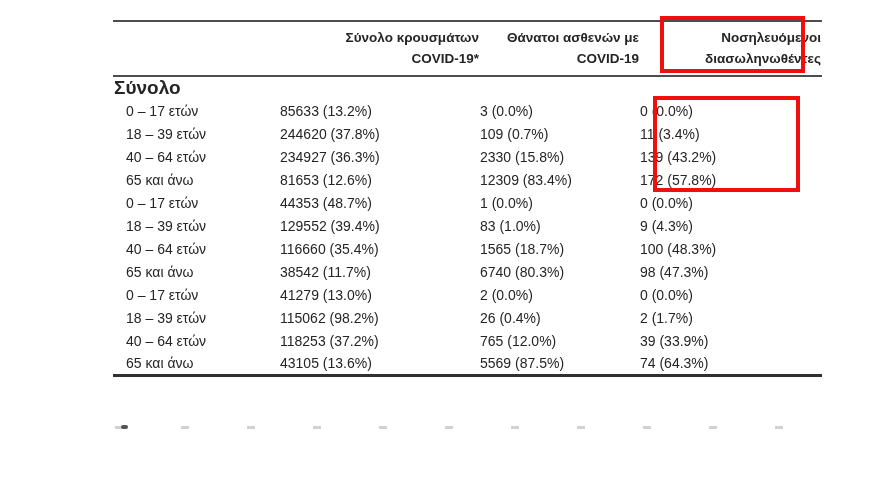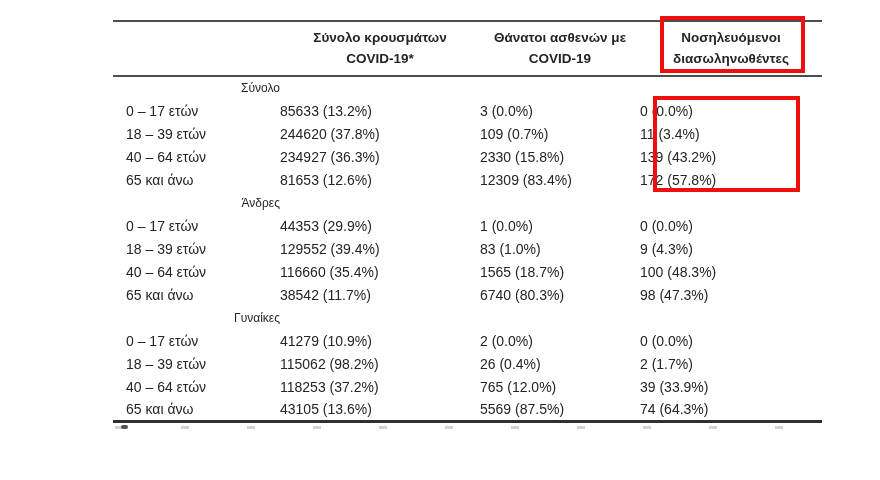--- a/index.html
+++ b/index.html
@@ -28,41 +28,40 @@
     color: #262424;
     border-top: 2px solid #4d4d4d;
     border-bottom: 3px solid #303030;
   }
   col.c1 { width: 167px; }
   col.c2 { width: 200px; }
   col.c3 { width: 160px; }
   col.c4 { width: 182px; }
   thead tr { height: 55px; }
   thead td {
-    text-align: center;
+    text-align: right;
     vertical-align: middle;
     font-weight: bold;
     font-size: 13.5px;
     line-height: 1.5;
     border-bottom: 2px solid #4d4d4d;
   }
   tbody tr { height: 23px; }
   tbody td {
     font-size: 14px;
     padding: 0;
     vertical-align: middle;
     white-space: nowrap;
   }
   td.num { text-align: left; }
   td.label-cell { text-align: left; }
   td.section-label {
-    font-weight: normal;
-    font-size: 12px;
+    font-weight: bold;
+    font-size: 19px;
     padding-left: 1px;
-    text-align: right;
   }
   td.age-cell { padding-left: 13px; }
   .hl-box {
     position: absolute;
     border: 4px solid #f10e0e;
     box-sizing: border-box;
     pointer-events: none;
   }
   #hl-header { left: 547px; top: -4px;  width: 145px; height: 57px; }
   #hl-values { left: 540px; top: 76px;  width: 147px; height: 96px; }
@@ -145,28 +144,22 @@
             <td class="num">2330 (15.8%)</td>
             <td class="num">139 (43.2%)</td>
           </tr>
           <tr>
             <td class="label-cell age-cell">65 και άνω</td>
             <td class="num">81653 (12.6%)</td>
             <td class="num">12309 (83.4%)</td>
             <td class="num">172 (57.8%)</td>
           </tr>
           <tr>
-            <td class="label-cell section-label">Άνδρες</td>
-            <td></td>
-            <td></td>
-            <td></td>
-          </tr>
-          <tr>
             <td class="label-cell age-cell">0 – 17 ετών</td>
-            <td class="num">44353 (29.9%)</td>
+            <td class="num">44353 (48.7%)</td>
             <td class="num">1 (0.0%)</td>
             <td class="num">0 (0.0%)</td>
           </tr>
           <tr>
             <td class="label-cell age-cell">18 – 39 ετών</td>
             <td class="num">129552 (39.4%)</td>
             <td class="num">83 (1.0%)</td>
             <td class="num">9 (4.3%)</td>
           </tr>
           <tr>
@@ -175,28 +168,22 @@
             <td class="num">1565 (18.7%)</td>
             <td class="num">100 (48.3%)</td>
           </tr>
           <tr>
             <td class="label-cell age-cell">65 και άνω</td>
             <td class="num">38542 (11.7%)</td>
             <td class="num">6740 (80.3%)</td>
             <td class="num">98 (47.3%)</td>
           </tr>
           <tr>
-            <td class="label-cell section-label">Γυναίκες</td>
-            <td></td>
-            <td></td>
-            <td></td>
-          </tr>
-          <tr>
             <td class="label-cell age-cell">0 – 17 ετών</td>
-            <td class="num">41279 (10.9%)</td>
+            <td class="num">41279 (13.0%)</td>
             <td class="num">2 (0.0%)</td>
             <td class="num">0 (0.0%)</td>
           </tr>
           <tr>
             <td class="label-cell age-cell">18 – 39 ετών</td>
             <td class="num">115062 (98.2%)</td>
             <td class="num">26 (0.4%)</td>
             <td class="num">2 (1.7%)</td>
           </tr>
           <tr>

